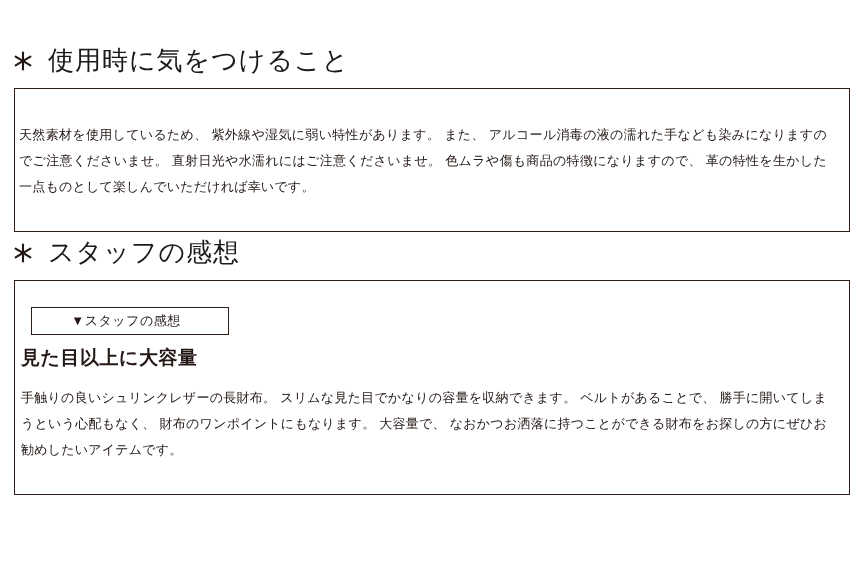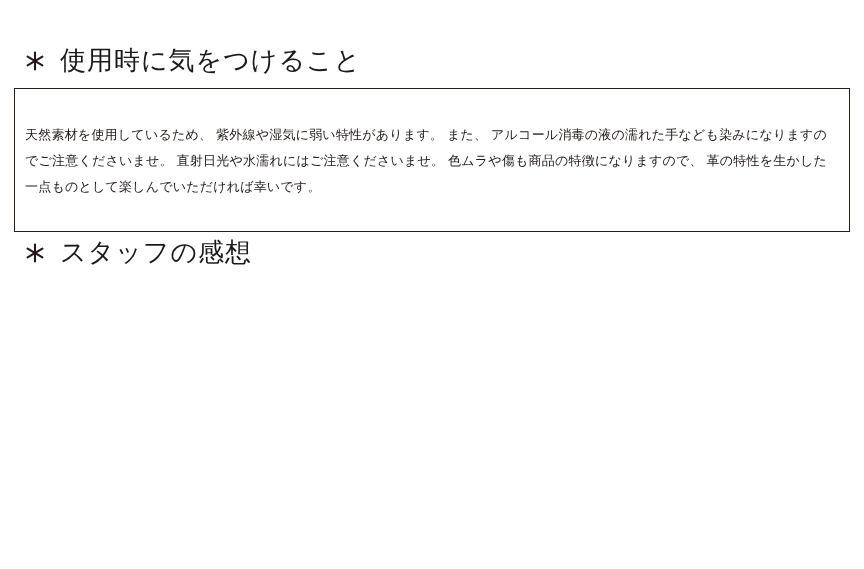--- a/index.html
+++ b/index.html
@@ -22,21 +22,21 @@
   }
   .section {
     position: absolute;
     left: 0;
     width: 864px;
   }
   .section-heading {
     display: flex;
     align-items: center;
     gap: 14px;
-    padding-left: 24px;
+    padding-left: 12px;
     margin-bottom: 14px;
   }
   .star-icon {
     display: inline-block;
     width: 22px;
     height: 22px;
     position: relative;
     flex: 0 0 auto;
   }
   .star-icon svg {
@@ -48,21 +48,21 @@
     font-weight: 400;
     letter-spacing: 1px;
     color: #1a1a1a;
     line-height: 1;
   }
   .box {
     box-sizing: border-box;
     border: 1px solid #2b1d14;
     background: #ffffff;
     margin: 0 14px;
-    padding: 20px 22px 18px 10px;
+    padding: 20px 22px 18px 4px;
   }
   .body-text {
     font-size: 13px;
     line-height: 2.0;
     color: #231815;
     letter-spacing: 0.2px;
     text-align: justify;
   }
   .staff-label-wrap {
     margin: 6px 0 10px 12px;
@@ -125,15 +125,22 @@
         <svg width="22" height="22" viewBox="0 0 22 22" aria-hidden="true">
           <g stroke="#231815" stroke-width="2.1" stroke-linecap="round">
             <line x1="11" y1="2.5" x2="11" y2="19.5"></line>
             <line x1="3.6" y1="6.7" x2="18.4" y2="15.3"></line>
             <line x1="3.6" y1="15.3" x2="18.4" y2="6.7"></line>
           </g>
         </svg>
       </span>
       <span class="heading-text">スタッフの感想</span>
     </div>
+    <div class="box">
+      <div class="staff-label-wrap">
+        <span class="staff-label">▼スタッフの感想</span>
+      </div>
+      <h3 class="impression-title">見た目以上に大容量</h3>
+      <p class="impression-body">手触りの良いシュリンクレザーの長財布。 スリムな見た目でかなりの容量を収納できます。 ベルトがあることで、 勝手に開いてしまうという心配もなく、 財布のワンポイントにもなります。 大容量で、 なおかつお洒落に持つことができる財布をお探しの方にぜひお勧めしたいアイテムです。</p>
+    </div>
   </div>
 
 </div>
 
 </body></html>

